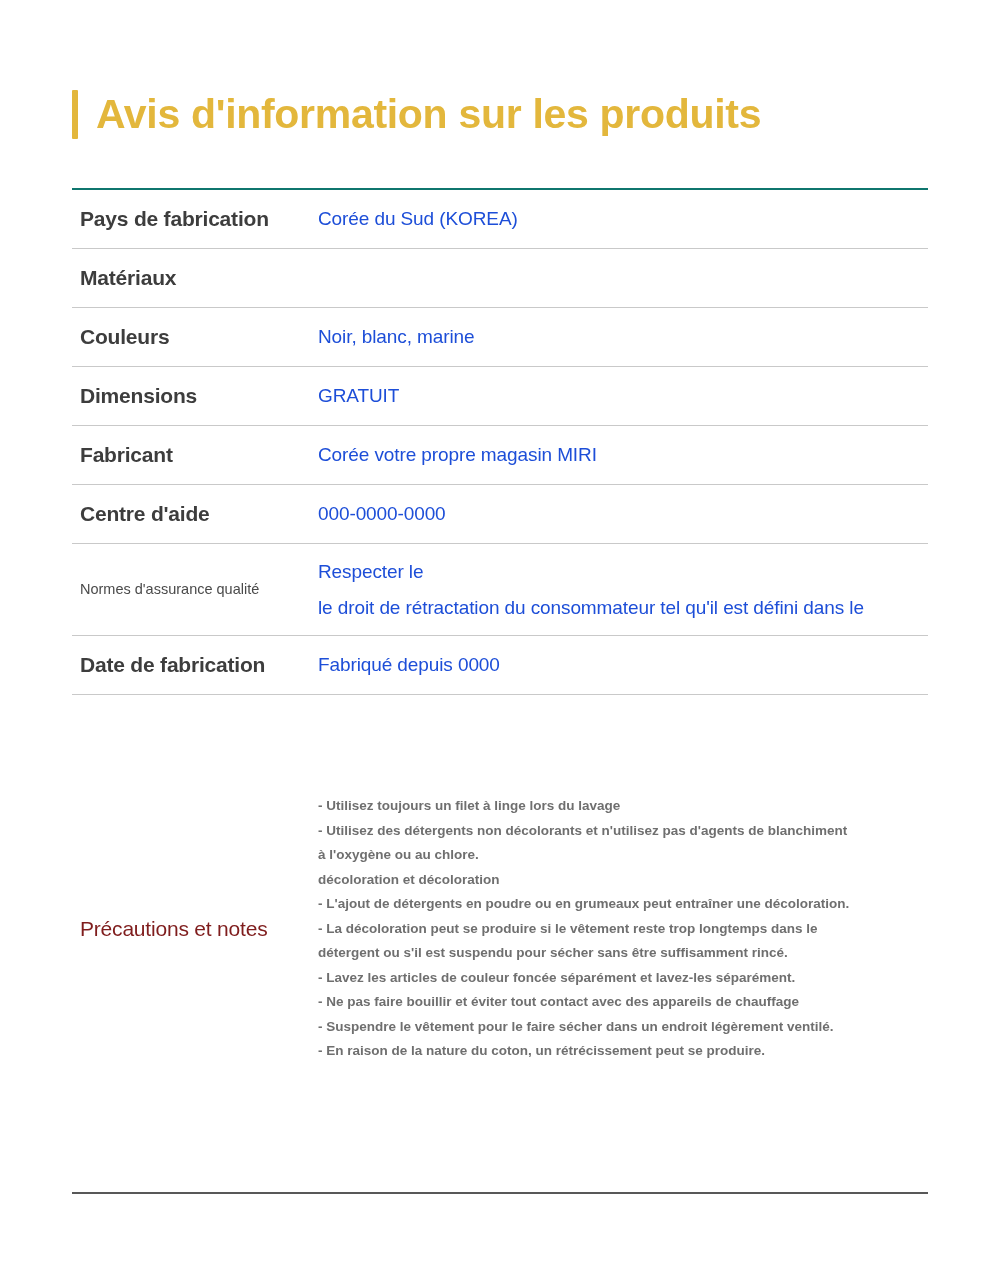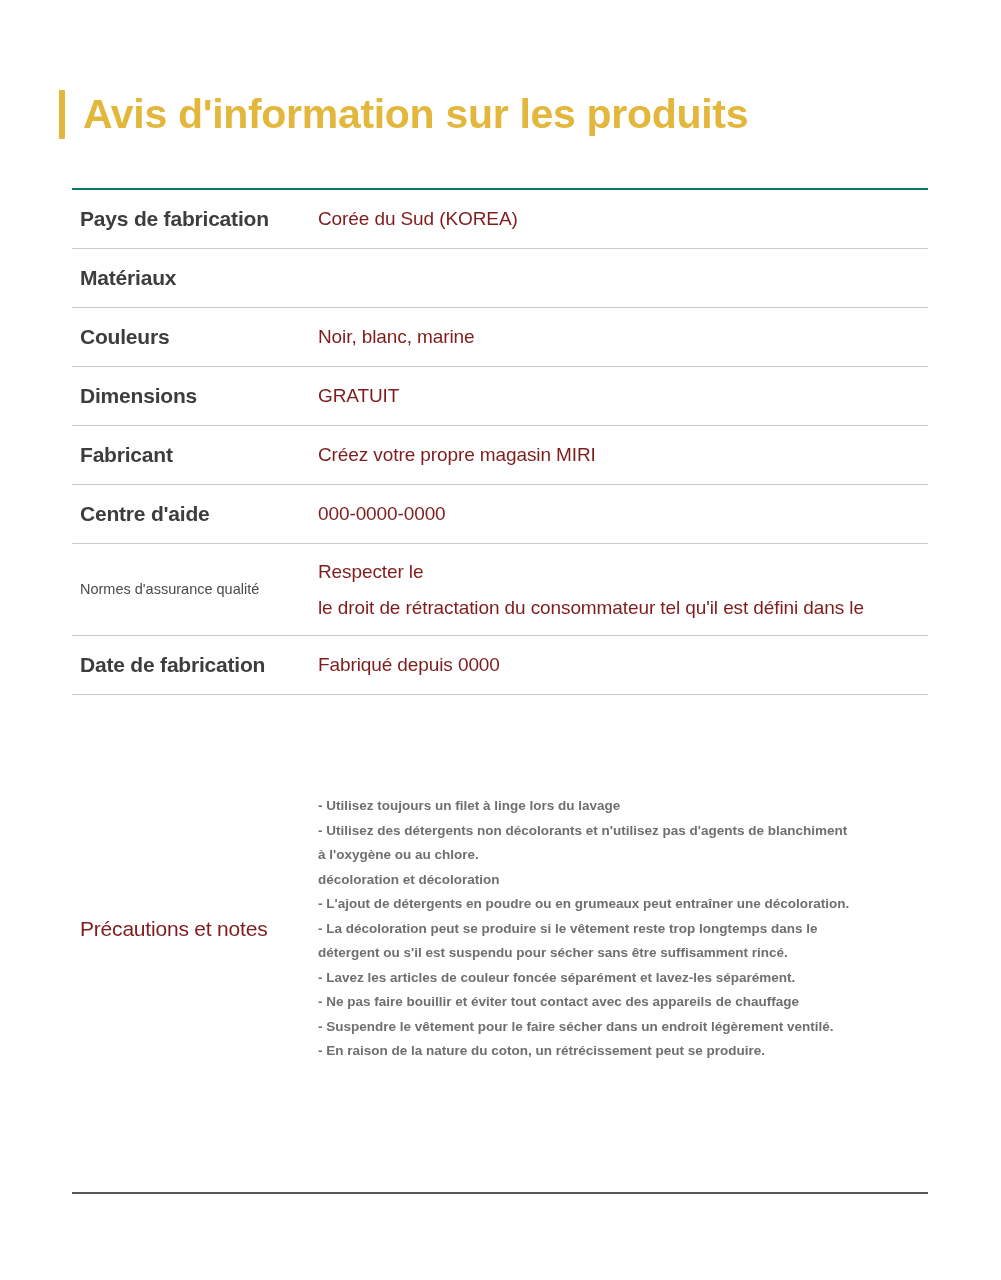--- a/index.html
+++ b/index.html
@@ -20,21 +20,21 @@
   .page {
     position: relative;
     width: 1001px;
     height: 1280px;
     box-sizing: border-box;
   }
 
   
   .title-block {
     position: absolute;
-    left: 59px;
+    left: 72px;
     top: 90px;
     display: flex;
     align-items: center;
   }
   .title-bar {
     width: 6px;
     height: 49px;
     background: #e3b73c;
     margin-right: 18px;
     flex: 0 0 auto;
@@ -87,21 +87,21 @@
     color: #4a4a4a;
     letter-spacing: 0;
   }
   .spec-label.light {
     font-weight: normal;
     color: #606060;
   }
   .spec-value {
     flex: 1 1 auto;
     font-size: 19px;
-    color: #7f1d1d;
+    color: #1d4ed8;
     line-height: 1.35;
     letter-spacing: -0.1px;
   }
   .spec-value .line {
     display: block;
   }
 
   
   .row-quality {
     min-height: 92px;
@@ -168,21 +168,21 @@
       <div class="spec-value">Noir, blanc, marine</div>
     </div>
 
     <div class="spec-row">
       <div class="spec-label">Dimensions</div>
       <div class="spec-value">GRATUIT</div>
     </div>
 
     <div class="spec-row">
       <div class="spec-label">Fabricant</div>
-      <div class="spec-value">Créez votre propre magasin MIRI</div>
+      <div class="spec-value">Corée votre propre magasin MIRI</div>
     </div>
 
     <div class="spec-row">
       <div class="spec-label">Centre d'aide</div>
       <div class="spec-value">000-0000-0000</div>
     </div>
 
     <div class="spec-row row-quality">
       <div class="spec-label small">Normes d'assurance qualité</div>
       <div class="spec-value">

